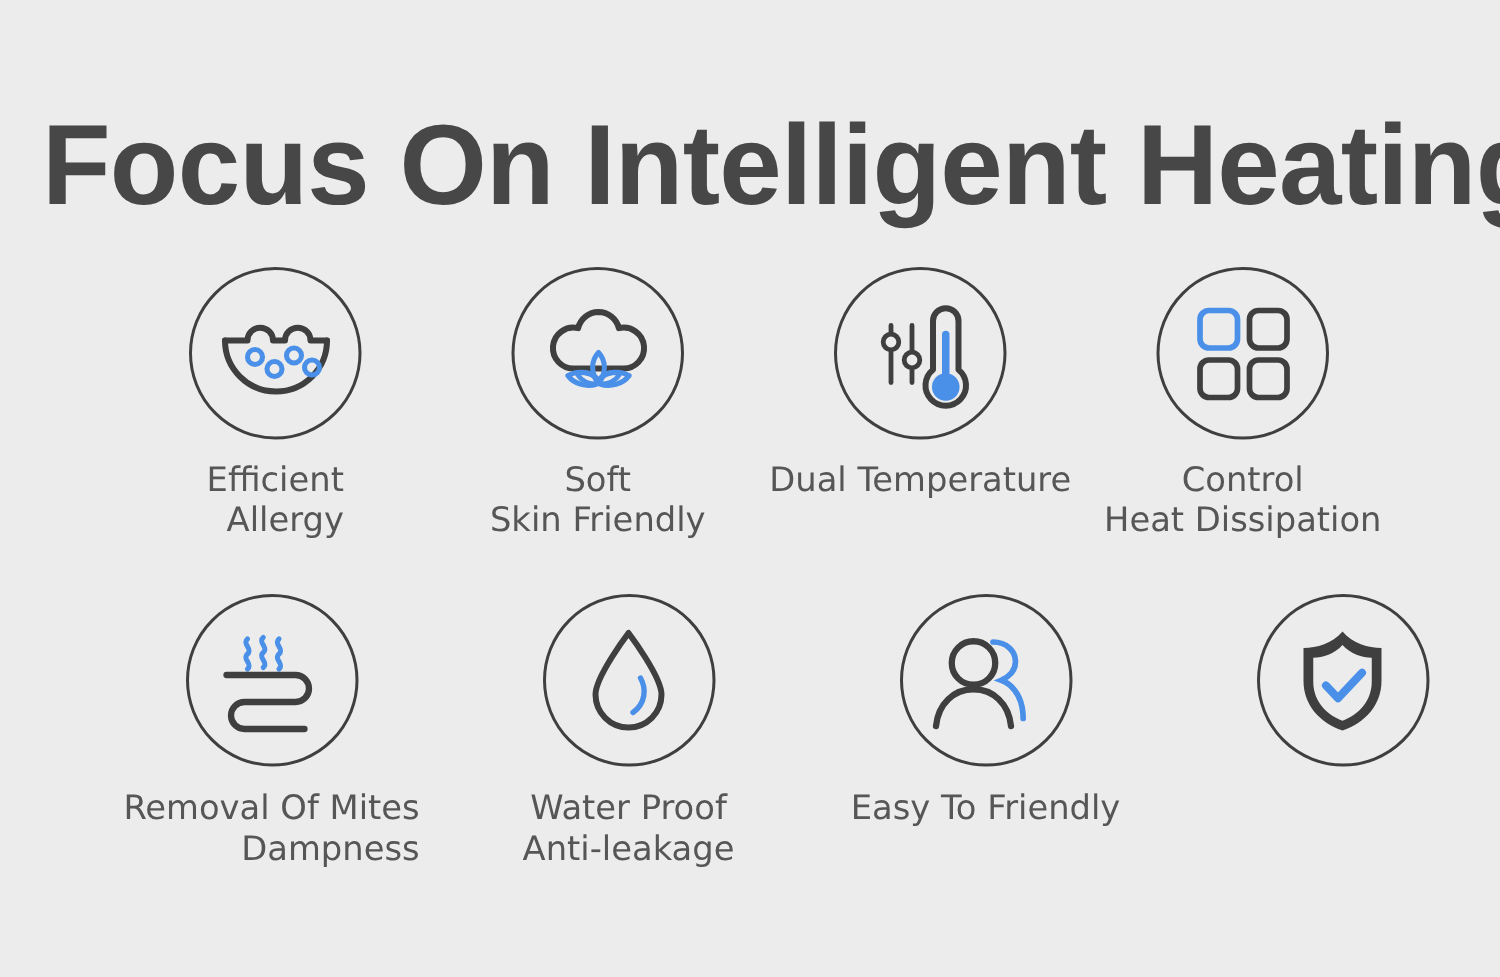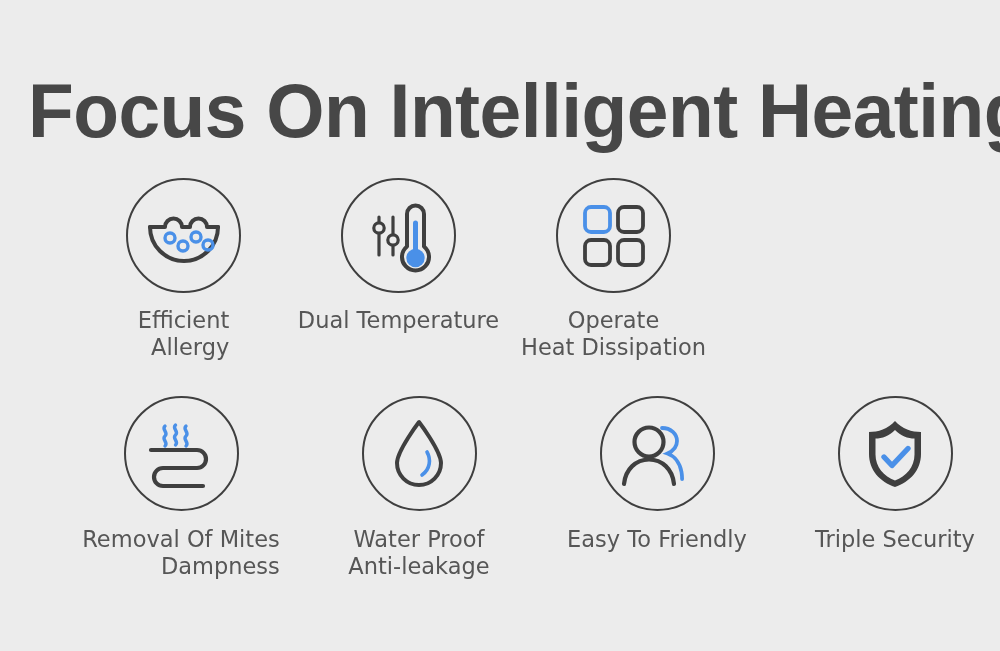--- a/index.html
+++ b/index.html
@@ -114,20 +114,38 @@
               <circle cx="63" cy="40" r="5" stroke="#4a90e8" stroke-width="3.4" fill="none"></circle>
             </svg>
           </span>
         </div>
         <div class="label">
           <span class="l1">Efficient</span>
           <span class="l2">Allergy</span>
         </div>
       </div>
 
+      <div class="cell">
+        <div class="badge">
+          <span>
+            <svg width="72" height="66" viewBox="0 0 72 66" fill="none">
+              <path d="M36 5 a14 14 0 0 1 13.6 10.8 A13.6 13.6 0 1 1 52 42.6 H20 A13.6 13.6 0 1 1 22.4 15.8 A14 14 0 0 1 36 5 Z" stroke="#3f3f3f" stroke-width="4" stroke-linejoin="round" fill="none"></path>
+              <path d="M36 32 c5.2 5.4 5.2 14.4 0 20.5 c-5.2 -6.1 -5.2 -15.1 0 -20.5 Z" stroke="#4a90e8" stroke-width="3.4" stroke-linejoin="round" fill="none"></path>
+              <path d="M35 53 c-6.8 2.4 -15 0.2 -19.4 -5.6 c6.2 -3.8 14.8 -2.6 19.4 2.1 Z" stroke="#4a90e8" stroke-width="3.4" stroke-linejoin="round" fill="none"></path>
+              <path d="M37 53 c6.8 2.4 15 0.2 19.4 -5.6 c-6.2 -3.8 -14.8 -2.6 -19.4 2.1 Z" stroke="#4a90e8" stroke-width="3.4" stroke-linejoin="round" fill="none"></path>
+              <path d="M34.5 52.8 c-4.6 0.6 -10 -1.8 -12.6 -6.4 c4.6 -2.2 10.6 -0.8 13.2 3.2 Z" stroke="#4a90e8" stroke-width="3.2" stroke-linejoin="round" fill="none"></path>
+              <path d="M37.5 52.8 c4.6 0.6 10 -1.8 12.6 -6.4 c-4.6 -2.2 -10.6 -0.8 -13.2 3.2 Z" stroke="#4a90e8" stroke-width="3.2" stroke-linejoin="round" fill="none"></path>
+            </svg>
+          </span>
+        </div>
+        <div class="label">
+          <span class="l1">Soft</span>
+          <span class="l2">Skin Friendly</span>
+        </div>
+      </div>
 
       <div class="cell">
         <div class="badge">
           <span>
             <svg width="74" height="78" viewBox="0 0 74 78" fill="none">
 
               <line x1="17" y1="20" x2="17" y2="58" stroke="#3f3f3f" stroke-width="3.2" stroke-linecap="round"></line>
               <line x1="31" y1="20" x2="31" y2="58" stroke="#3f3f3f" stroke-width="3.2" stroke-linecap="round"></line>
               <circle cx="17" cy="31" r="5.2" stroke="#3f3f3f" stroke-width="3.2" fill="#ececec"></circle>
               <circle cx="31" cy="43" r="5.2" stroke="#3f3f3f" stroke-width="3.2" fill="#ececec"></circle>
@@ -149,21 +167,21 @@
           <span>
             <svg width="66" height="66" viewBox="0 0 66 66" fill="none">
               <rect x="4" y="4" width="25" height="25" rx="6" stroke="#4a90e8" stroke-width="3.8" fill="none"></rect>
               <rect x="37" y="4" width="25" height="25" rx="6" stroke="#3f3f3f" stroke-width="3.8" fill="none"></rect>
               <rect x="4" y="37" width="25" height="25" rx="6" stroke="#3f3f3f" stroke-width="3.8" fill="none"></rect>
               <rect x="37" y="37" width="25" height="25" rx="6" stroke="#3f3f3f" stroke-width="3.8" fill="none"></rect>
             </svg>
           </span>
         </div>
         <div class="label">
-          <span class="l1">Operate</span>
+          <span class="l1">Control</span>
           <span class="l2">Heat Dissipation</span>
         </div>
       </div>
     </div>
 
     <div class="row row-2">
 
       <div class="cell cell-0">
         <div class="badge">
           <span>
@@ -219,21 +237,17 @@
       <div class="cell">
         <div class="badge">
           <span>
             <svg width="62" height="72" viewBox="0 0 62 72" fill="none">
               <path d="M31 3 C24 11 14 14 5 14 V36 c0 16 11 28 26 33 c15 -5 26 -17 26 -33 V14 c-9 0 -19 -3 -26 -11 Z" fill="#3f3f3f"></path>
               <path d="M31 12 C25.5 18 18 20.5 11.5 20.5 V36.5 c0 12.5 8.5 22 19.5 26 c11 -4 19.5 -13.5 19.5 -26 V20.5 C44 20.5 36.5 18 31 12 Z" fill="#ececec"></path>
               <path d="M20 39 l8 8.5 l16 -17" stroke="#4a90e8" stroke-width="5.4" stroke-linecap="round" stroke-linejoin="round" fill="none"></path>
             </svg>
           </span>
         </div>
-        <div class="label">
-          <span class="l1">Triple Security</span>
-          
-        </div>
       </div>
     </div>
 
   </div>
 </div>
 
 </body></html>

